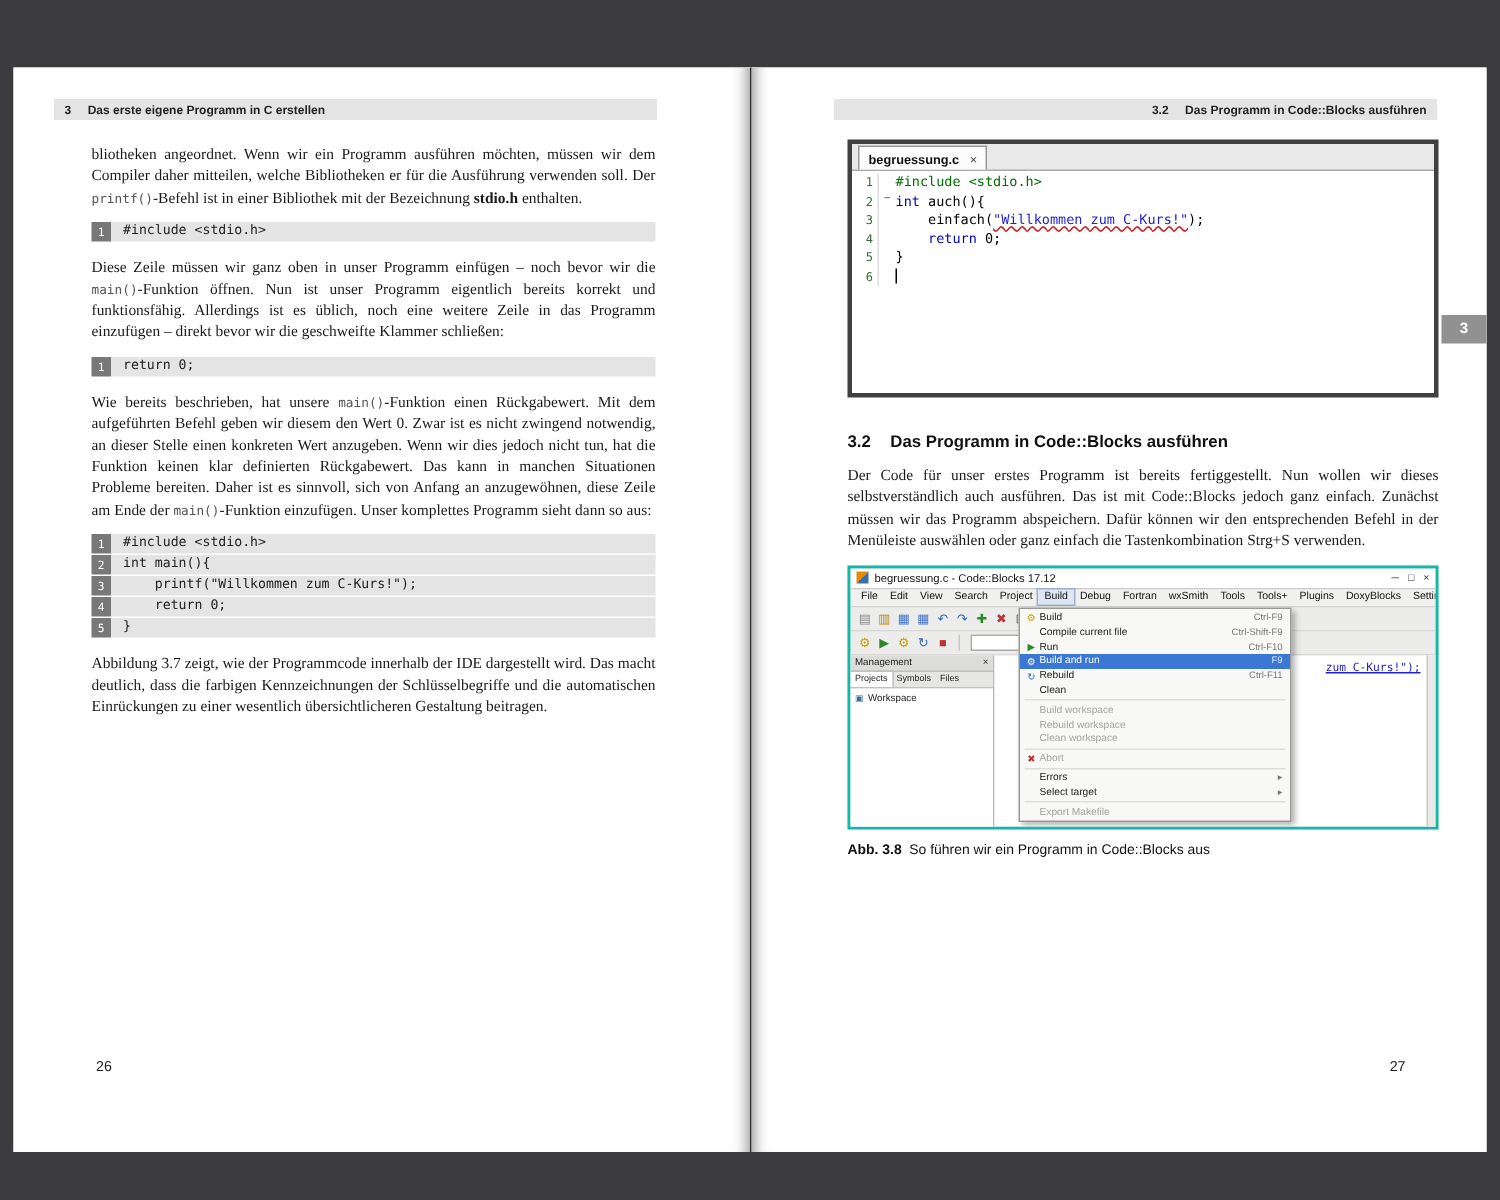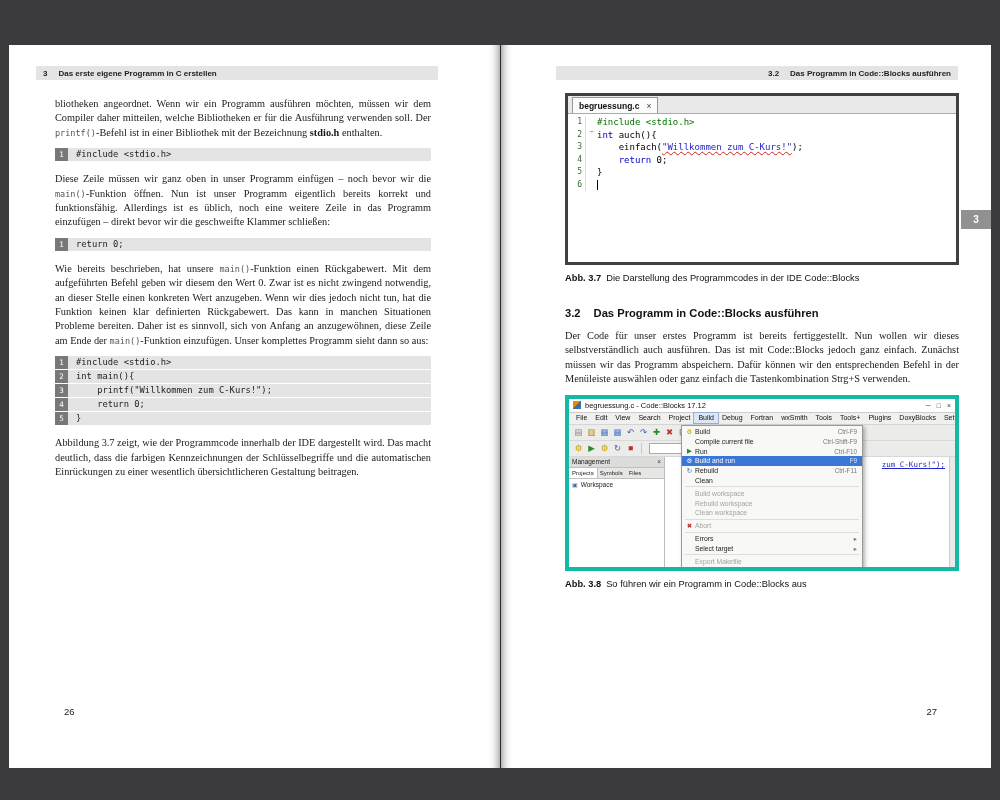--- a/index.html
+++ b/index.html
@@ -11,21 +11,21 @@
   .page-right{border-left:1px solid #2d2d2f;box-shadow:inset 10px 0 10px -9px rgba(0,0,0,.5)}
 
   
   .rh{position:absolute;top:21px;height:14px;background:#e4e4e4;display:flex;align-items:center;
       font-family:"Liberation Sans",sans-serif;font-size:8px;font-weight:bold;color:#222}
   .rh-left{left:27px;width:402px;padding-left:7px}
   .rh-right{right:33px;width:402px;justify-content:flex-end;padding-right:7px}
   .rh-num{margin-right:11px}
 
   
-  .content-left{position:absolute;left:46px;top:52px;width:376px}
+  .content-left{position:absolute;left:52px;top:52px;width:376px}
   .content-right{position:absolute;left:64px;top:48px;width:394px}
   p.body{font-size:10.3px;line-height:14.4px;text-align:justify;color:#1a1a1a;margin-bottom:8px}
   .seg-mono{font-family:"DejaVu Sans Mono",monospace;font-size:8.5px;color:#555}
   .seg-bold{font-weight:bold}
 
   
   .codeblock{margin:5px 0 11px 0;font-family:"DejaVu Sans Mono",monospace;font-size:8.8px}
   .cb-row{display:flex;line-height:13px;margin-bottom:1px}
   .cb-num{width:13px;background:#787878;color:#fff;text-align:center;flex:none;font-size:7.5px}
   .cb-code{flex:1;background:#e4e4e4;padding-left:8px;white-space:pre;color:#222}
@@ -49,21 +49,21 @@
   .ed-caret{display:inline-block;width:1px;height:10px;background:#000;vertical-align:middle}
 
   .caption{font-family:"Liberation Sans",sans-serif;font-size:9.3px;color:#111;margin:8px 0 0 0}
   .caption b{margin-right:5px}
 
   .section-h{font-family:"Liberation Sans",sans-serif;font-weight:bold;font-size:11.2px;color:#111;
              display:flex;margin:24px 0 10px 0}
   .sh-num{margin-right:13px}
 
   
-  .fig38{position:relative;width:394px;height:176px;border:4px solid #14b8a6;background:#e8e8e6;
+  .fig38{position:relative;width:394px;height:176px;border:2px solid #14b8a6;background:#e8e8e6;
          font-family:"Liberation Sans",sans-serif;overflow:hidden;margin-top:4px}
   .f38-title{height:14px;background:#fff;display:flex;align-items:center;padding:0 4px;font-size:7.5px;
              color:#111;border-bottom:1px solid #ccc}
   .f38-logo{width:8px;height:8px;margin-right:4px;background:linear-gradient(135deg,#e88a00 50%,#3a6ea5 50%);flex:none}
   .f38-winbtns{margin-left:auto;display:flex;gap:6px;font-size:7px;color:#333}
   .f38-menubar{height:12px;display:flex;align-items:center;padding:0 3px;font-size:7px;background:#f0f0ee;
                border-bottom:1px solid #d5d5d5;color:#111}
   .mb-item{padding:0 4px;line-height:10px}
   .mb-item.active{background:#dce6f5;outline:1px solid #9ab0cc}
   .f38-toolbar{height:16px;display:flex;align-items:center;padding:0 3px;gap:1px;background:#ececea;border-bottom:1px solid #d8d8d6}
@@ -199,23 +199,20 @@
               <span class="ed-fold"></span>
               <span class="ed-code"><span class="ed-plain">}</span></span>
             </div>
             <div class="ed-row">
               <span class="ed-num">6</span>
               <span class="ed-fold"></span>
               <span class="ed-code"><span class="ed-caret"></span></span>
             </div>
           </div>
       </div>
-      <p class="caption">
-        <b>Abb. 3.7</b><span>Die Darstellung des Programmcodes in der IDE Code::Blocks</span>
-      </p>
 
       <div class="section-h">
         <span class="sh-num">3.2</span>
         <span>Das Programm in Code::Blocks ausführen</span>
       </div>
 
       <p class="body"><span>Der Code für unser erstes Programm ist bereits fertiggestellt. Nun wollen wir dieses selbstverständlich auch ausführen. Das ist mit Code::Blocks jedoch ganz einfach. Zunächst müssen wir das Programm abspeichern. Dafür können wir den entsprechenden Befehl in der Menüleiste auswählen oder ganz einfach die Tastenkombination Strg+S verwenden.</span></p>
 
       <div class="fig38">
         <div class="f38-title">

